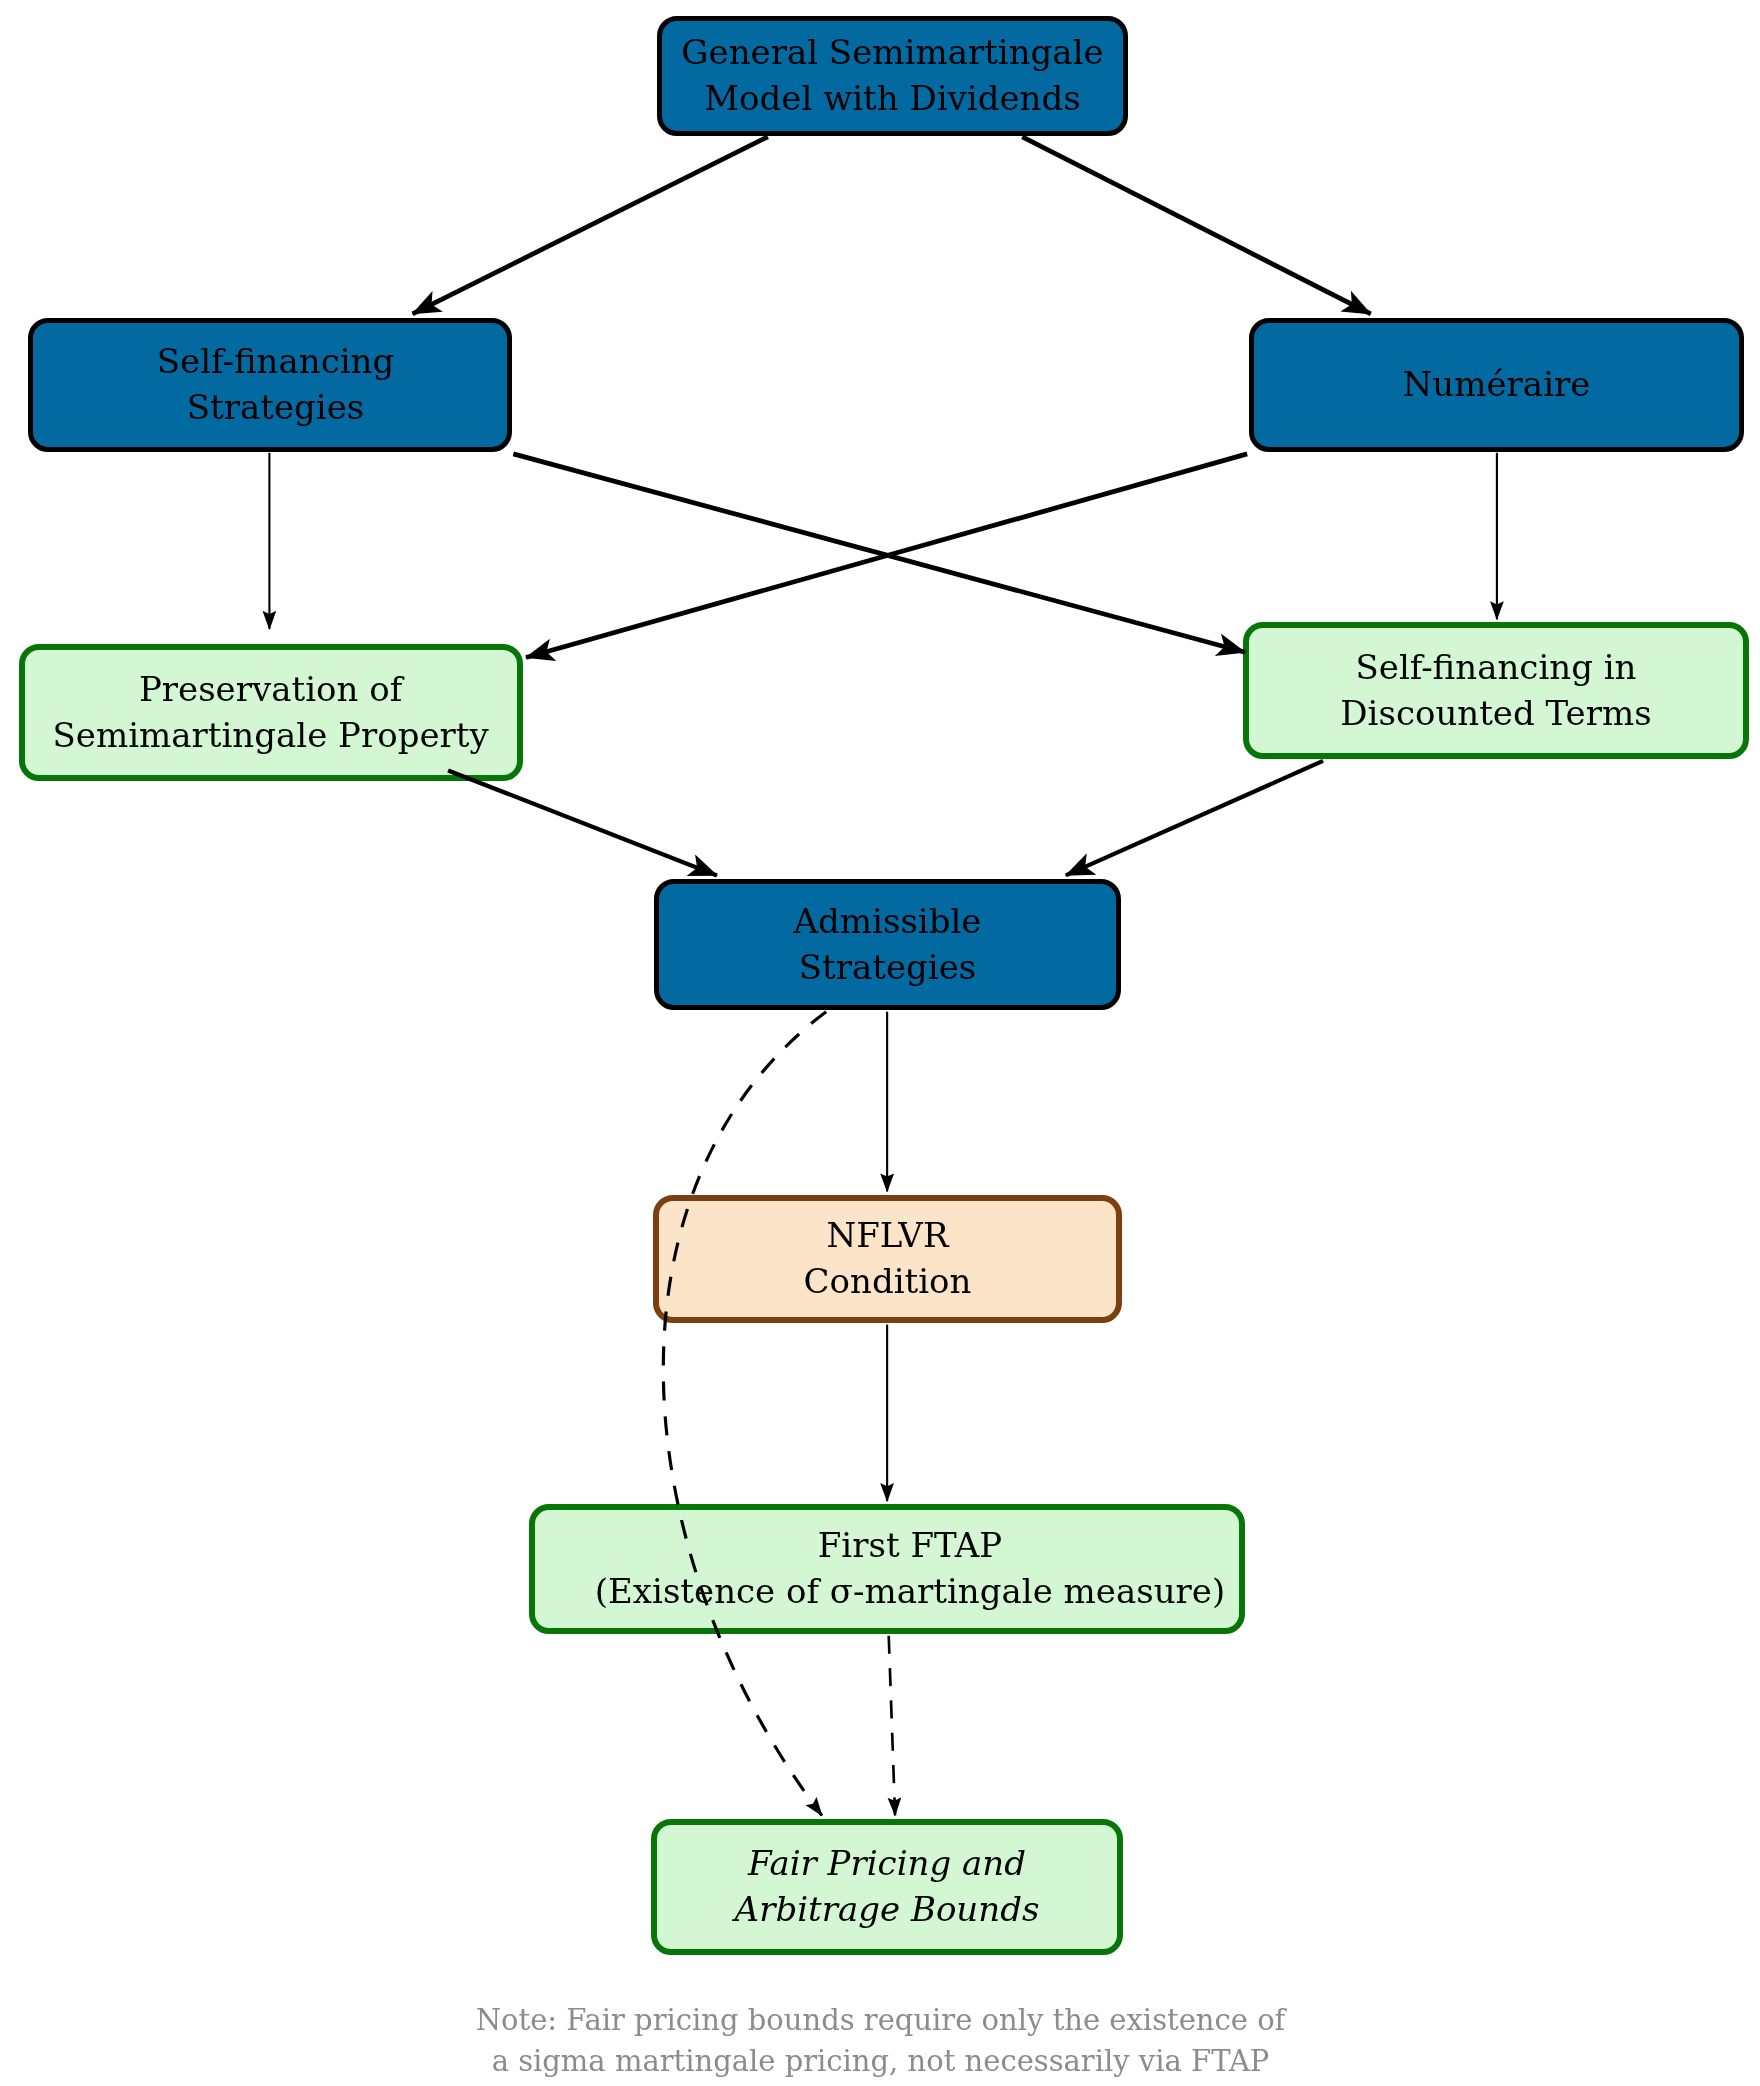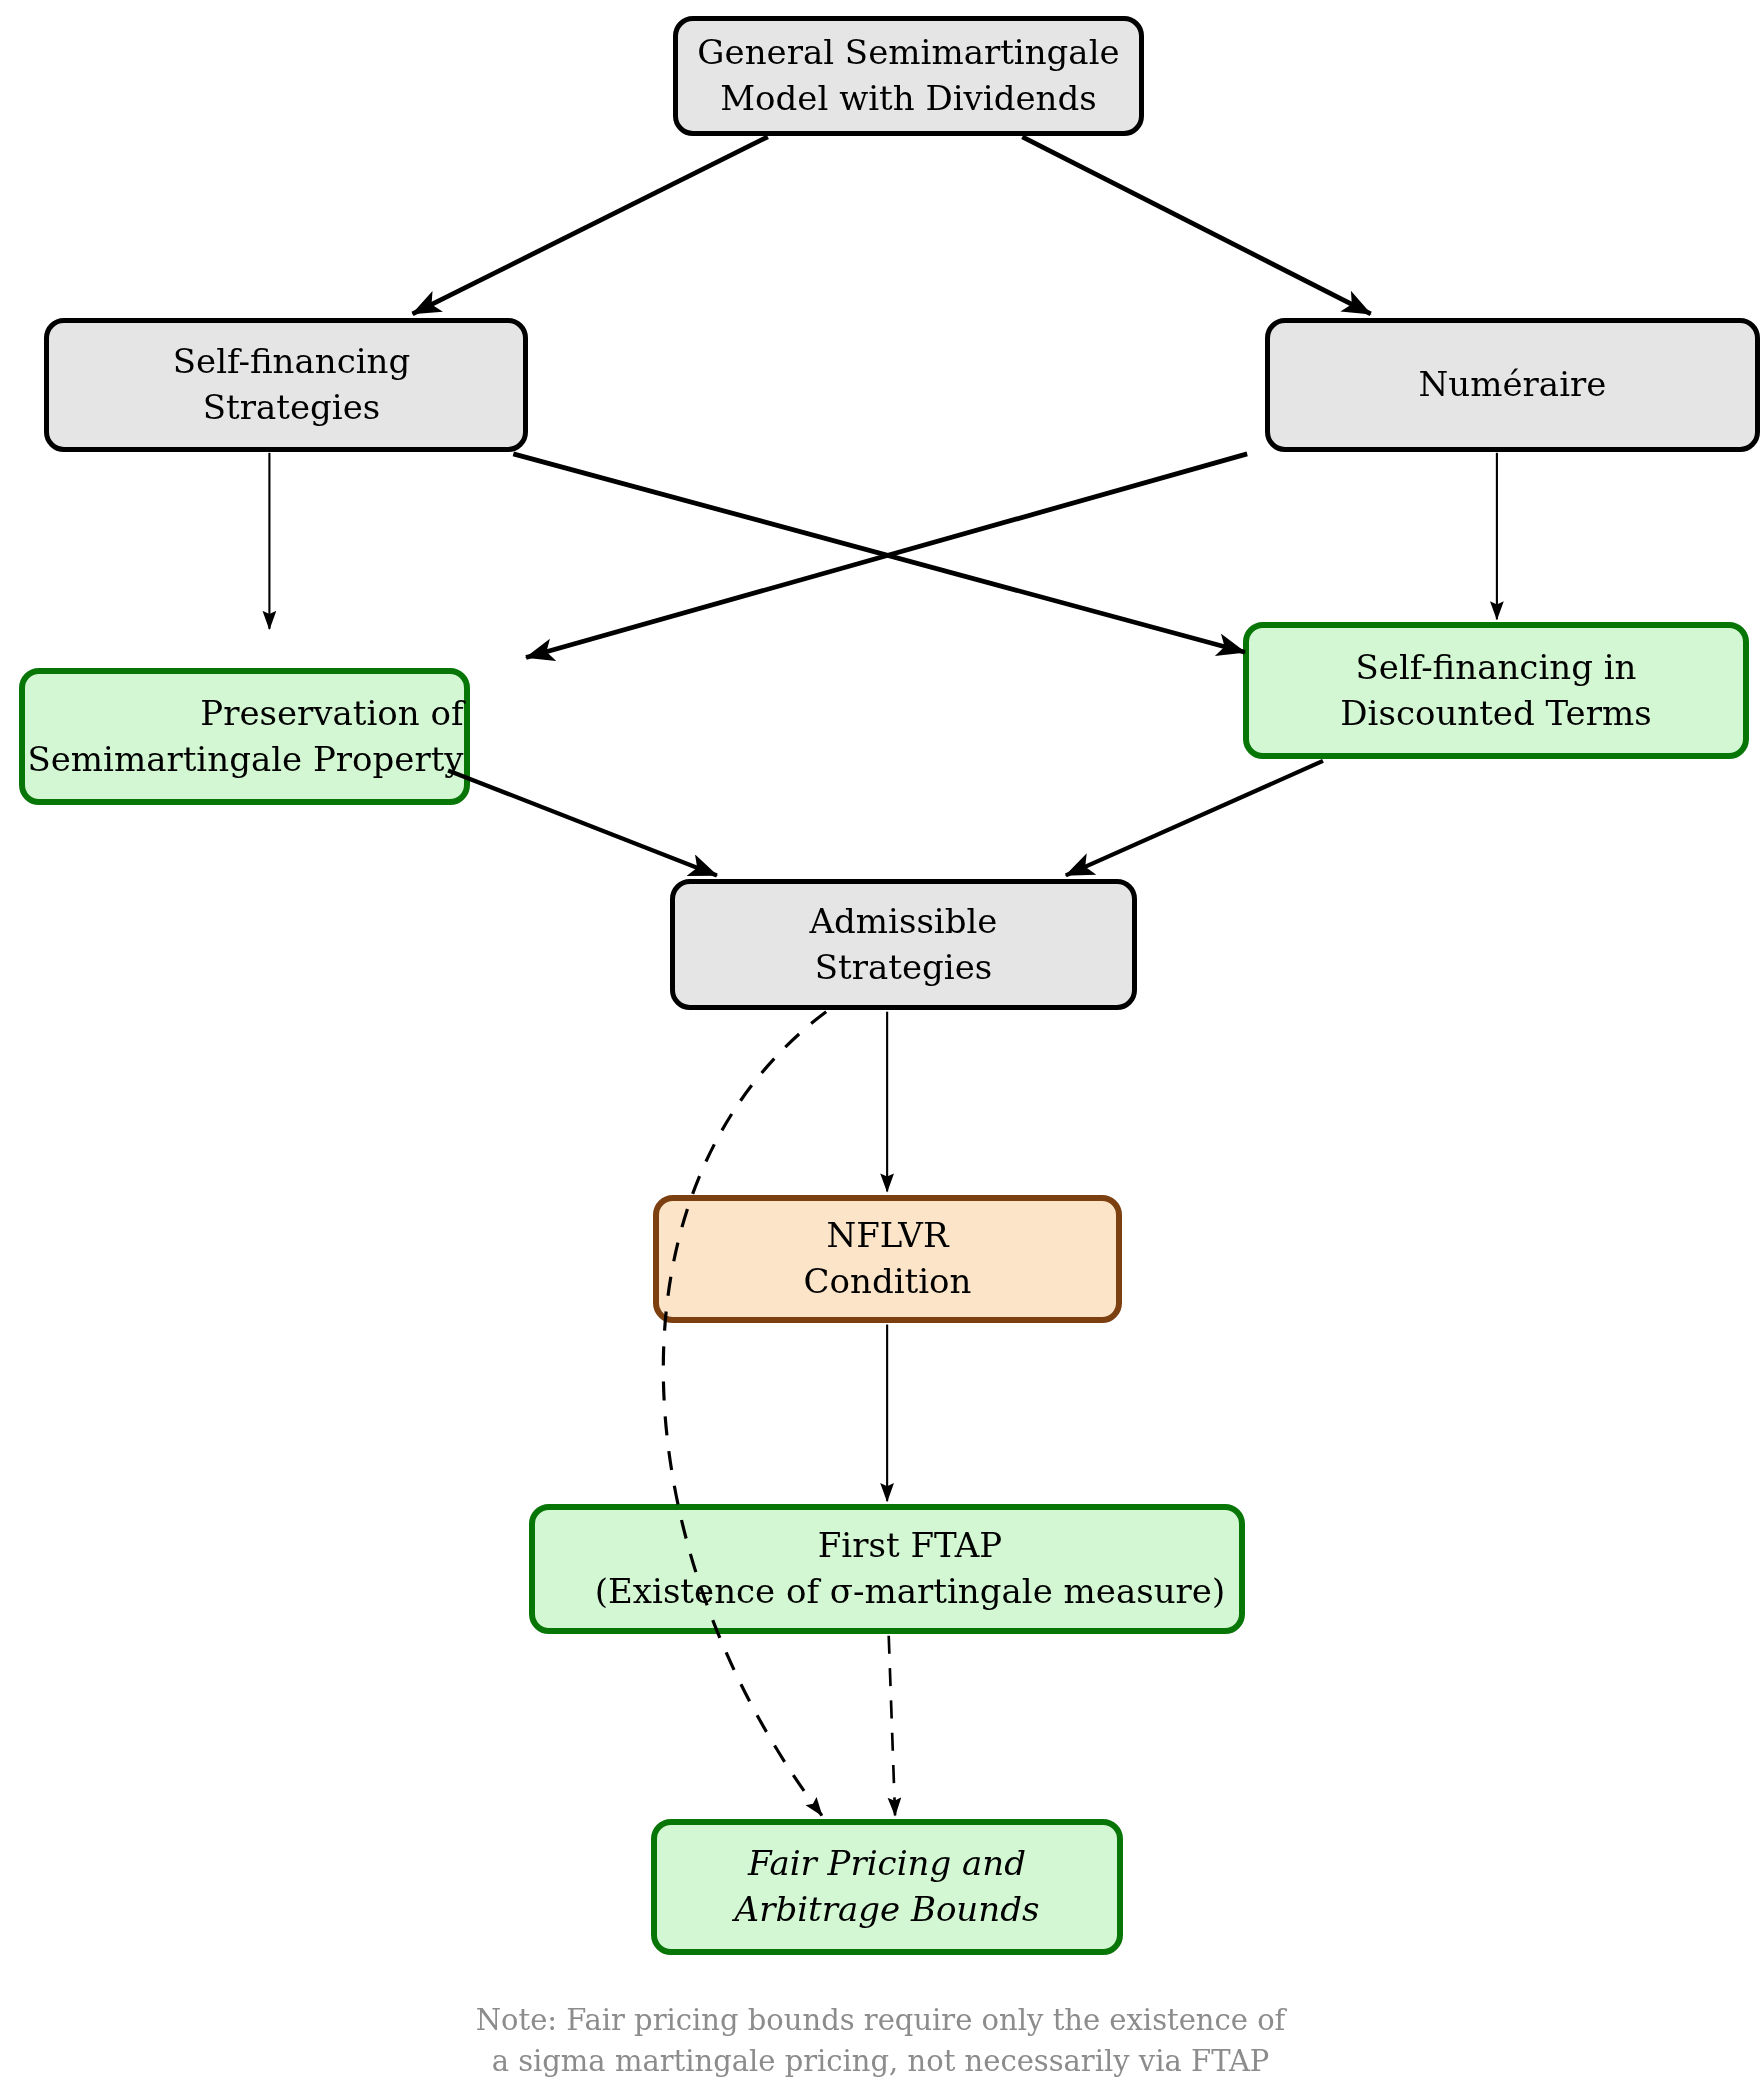--- a/index.html
+++ b/index.html
@@ -17,21 +17,21 @@
     display: flex;
     flex-direction: column;
     justify-content: center;
     align-items: center;
     text-align: center;
     font-size: 34px;
     line-height: 1.35;
     color: #000000;
     border-radius: 20px;
   }
-  .node.gray   { background: #e5e5e5; border: 5.8px solid #000000; margin-left: 16px; }
+  .node.gray   { background: #0369a1; border: 5.8px solid #000000; }
   .node.green  { background: #d2f7d2; border: 6.4px solid #077607; }
   .node.orange { background: #fce4c8; border: 6.9px solid #7c3f10; }
   .node span { display: block; white-space: nowrap; }
   #edges {
     position: absolute;
     left: 0; top: 0;
     width: 1761px; height: 2087px;
     pointer-events: none;
   }
   .note {
@@ -58,21 +58,21 @@
 
   <div class="node gray" style="left:28px; top:318px; width:484px; height:134px;padding-left:11px;">
     <span>Self-financing</span>
     <span>Strategies</span>
   </div>
 
   <div class="node gray" style="left:1249px; top:318px; width:495px; height:134px;">
     <span>Numéraire</span>
   </div>
 
-  <div class="node green" style="left:18.6px; top:668px; width:451px; height:137px;align-items:flex-end;">
+  <div class="node green" style="left:18.6px; top:644px; width:504px; height:137px;">
     <span>Preservation of</span>
     <span>Semimartingale Property</span>
   </div>
 
   <div class="node green" style="left:1243px; top:622px; width:506px; height:137px;">
     <span>Self-financing in</span>
     <span>Discounted Terms</span>
   </div>
 
   <div class="node gray" style="left:654px; top:879px; width:467px; height:131px;">

